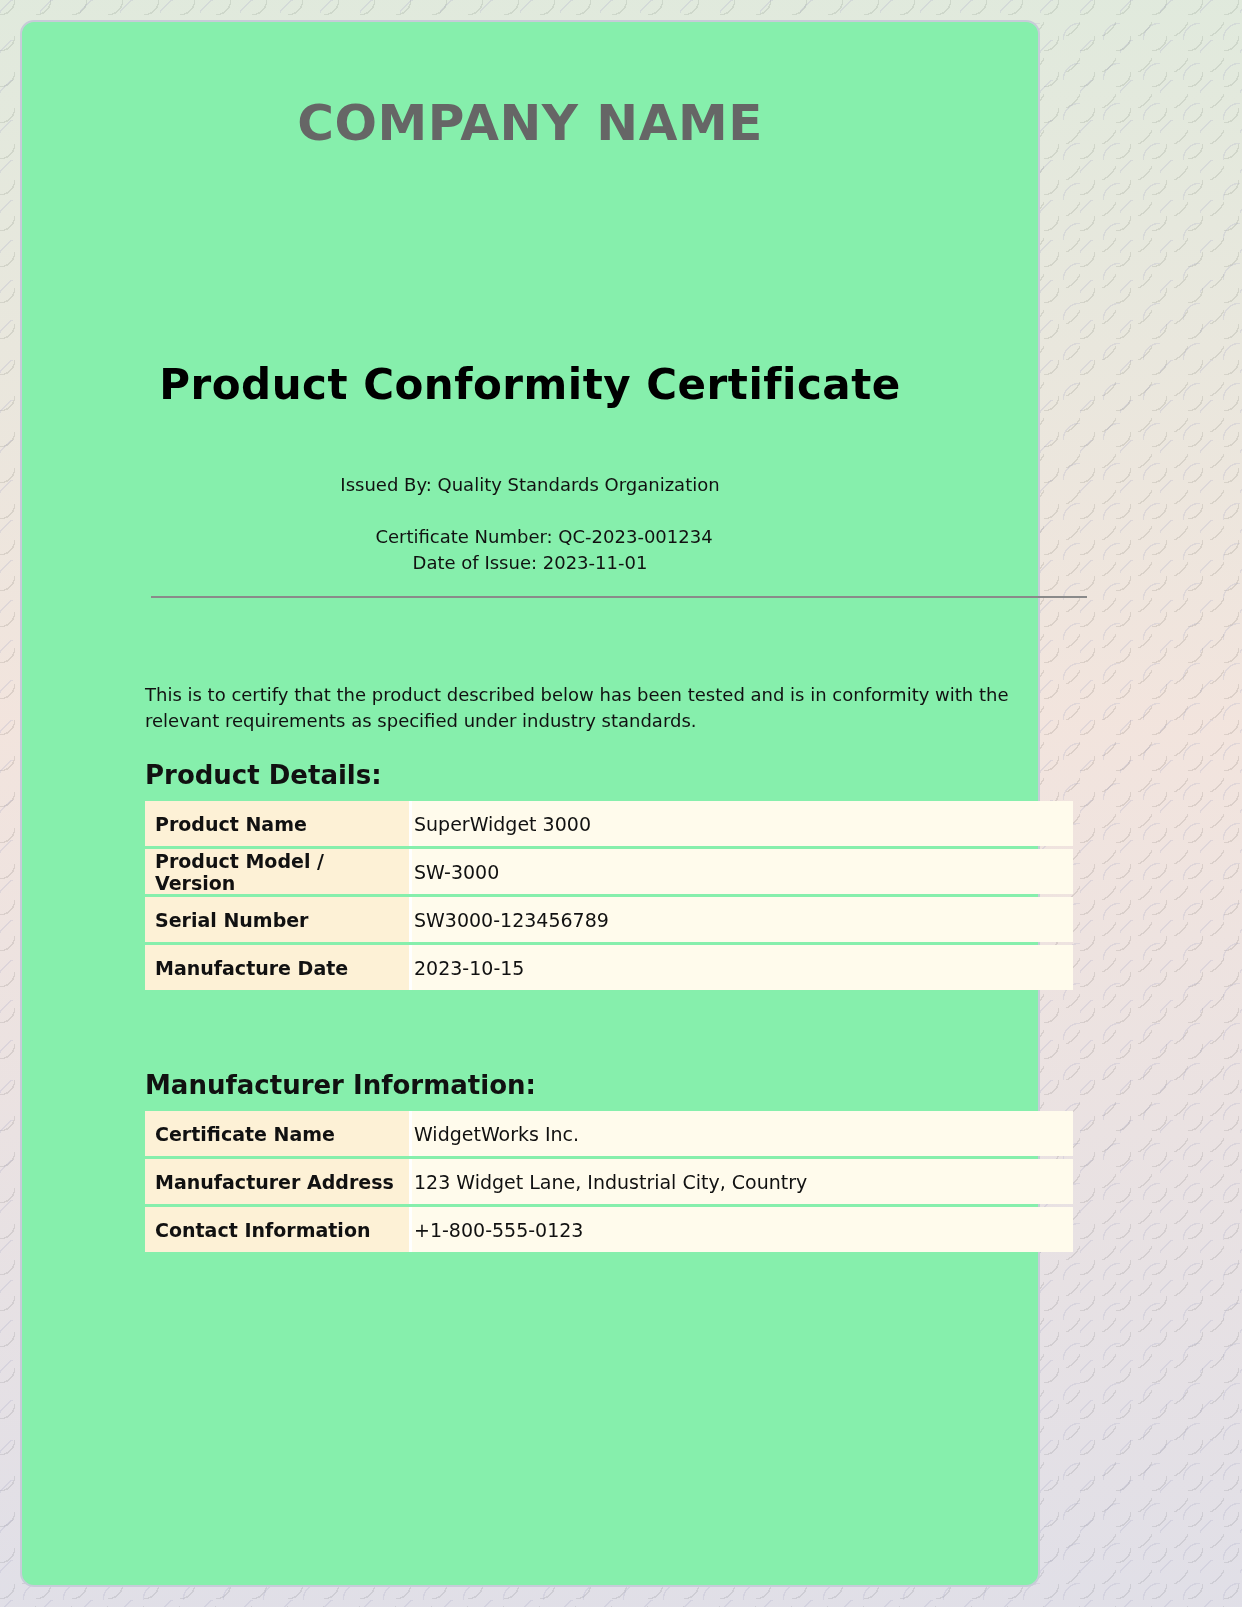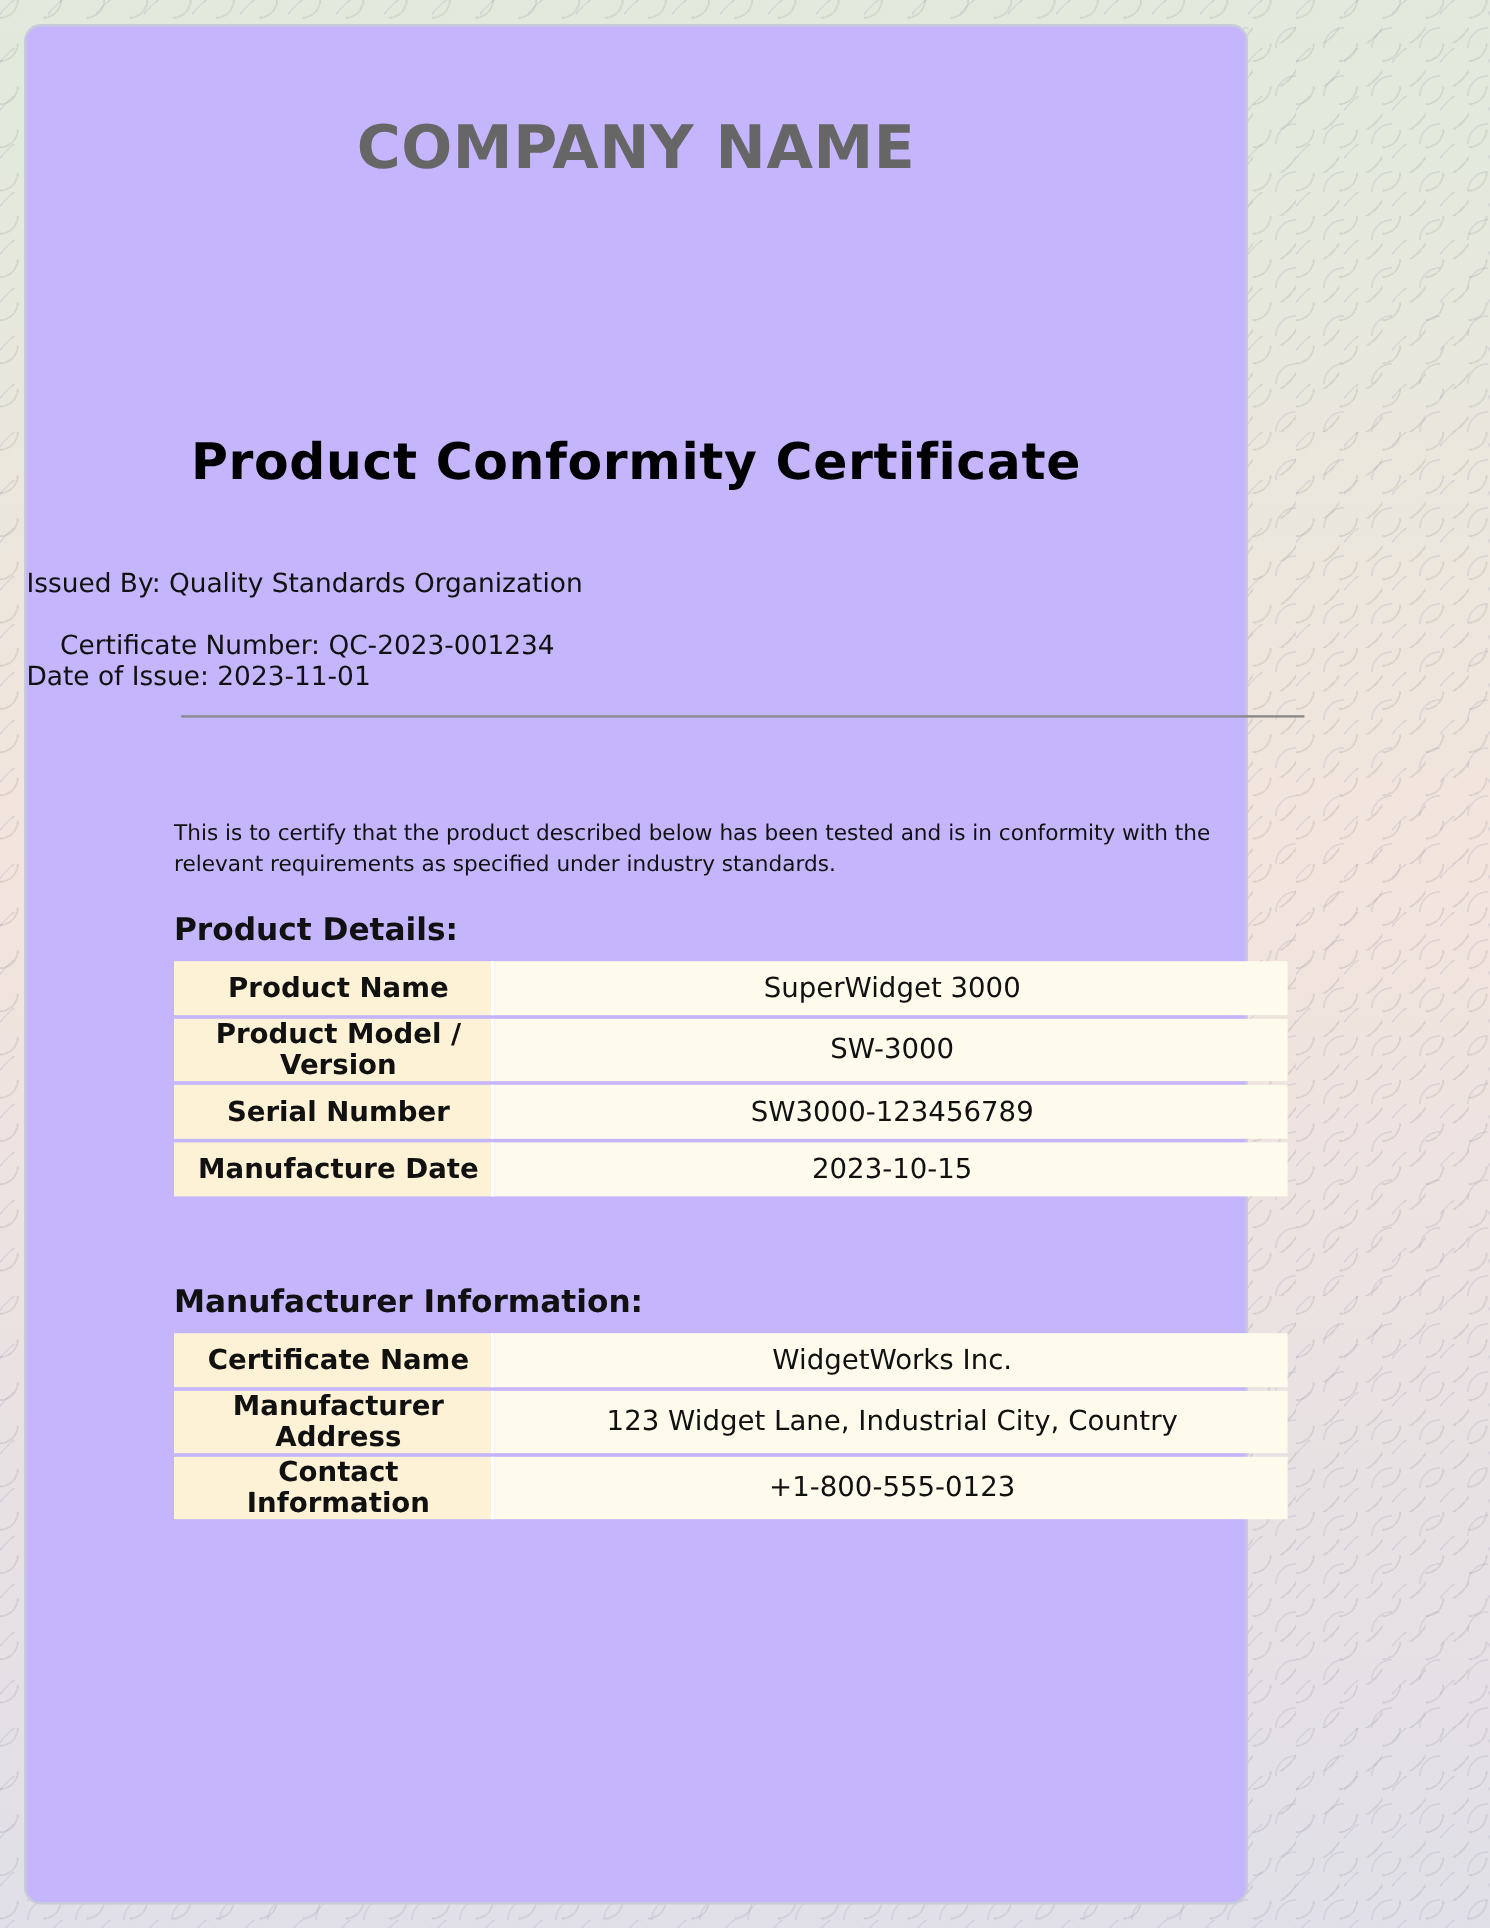--- a/index.html
+++ b/index.html
@@ -15,21 +15,21 @@
     }
     .pattern-overlay {
       position: absolute; inset: 0;
       background-image: repeating-radial-gradient(circle at 100% 100%, transparent 0 16px, rgba(170,170,200,0.25) 16px 17.5px, transparent 17.5px 32px);
       background-size: 40px 40px;
     }
     .page {
       position: absolute;
       left: 20px; top: 20px;
       width: 1020px; height: 1567px;
-      background: #c4b5fd;
+      background: #86efac;
       border-radius: 14px;
       border: 2px solid #c7ccd8;
     }
     .company {
       position: absolute;
       top: 72px; left: 0; right: 0;
       text-align: center;
       font-size: 50px;
       font-weight: bold;
       color: #666666;
@@ -39,21 +39,22 @@
       position: absolute;
       top: 338px; left: 0; right: 0;
       text-align: center;
       font-size: 42px;
       font-weight: bold;
       color: #000000;
       letter-spacing: 0.5px;
     }
     .meta {
       position: absolute; left: 0; right: 0;
-      font-size: 22px;
+      text-align: center;
+      font-size: 18px;
       color: #111111;
     }
     .issued { top: 452px; }
     .cert-no { top: 504px; padding-left: 28px; }
     .date { top: 530px; }
     .divider {
       position: absolute;
       top: 574px; left: 129px;
       width: 936px; height: 2px;
       background: #8a8a8a;
@@ -80,24 +81,23 @@
       position: absolute;
       left: 123px;
       width: 928px;
       border-collapse: separate;
       border-spacing: 0 3px;
     }
     .t-product { top: 776px; }
     .t-manu { top: 1086px; }
     table.details td {
       height: 45px;
-      font-size: 23px;
+      font-size: 19px;
       color: #111111;
       vertical-align: middle;
-      text-align: center;
     }
     table.details td.label {
       width: 267px;
       background: #fdf1d6;
       font-weight: bold;
       padding-left: 10px;
       border-right: 3px solid #ffffff;
     }
     table.details td.value {
       background: #fffbec;

